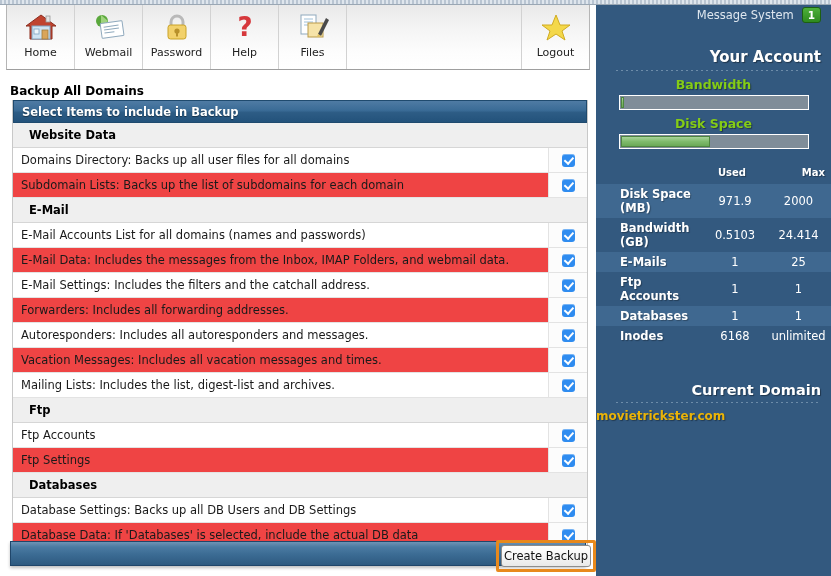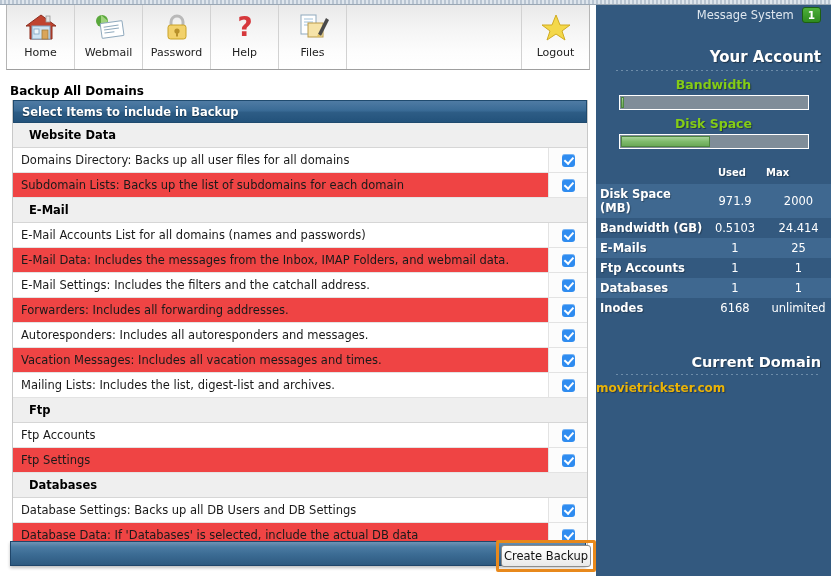--- a/index.html
+++ b/index.html
@@ -226,27 +226,27 @@
   }
   .stat-table th {
     font-weight: bold;
     color: #ffffff;
     font-size: 10px;
     padding: 2px 6px 6px 0;
     text-shadow: 1px 1px 1px rgba(0,0,0,.35);
   }
   .stat-table th.hdr-blank { width: 108px; }
   .stat-table th.hdr-used { width: 62px; text-align: center; }
-  .stat-table th.hdr-max  { width: 65px; text-align: left; }
+  .stat-table th.hdr-max  { width: 65px; text-align: right; }
   .stat-table td {
     padding: 3px 0 3px 0;
     color: #ffffff;
   }
   .stat-table td.name {
-    padding-left: 4px; font-weight: bold;
+    padding-left: 24px; font-weight: bold;
     text-shadow: 1px 1px 1px rgba(0,0,0,.3);
   }
   .stat-table td.val { text-align: center; }
   .stat-table tr.odd td { background: #3f6890; }
   .sb-h3 {
     text-align: right;
     padding-right: 10px;
     font-size: 14.5px; font-weight: bold;
     color: #ffffff;
     text-shadow: 1px 1px 1px rgba(0,0,0,.4);

